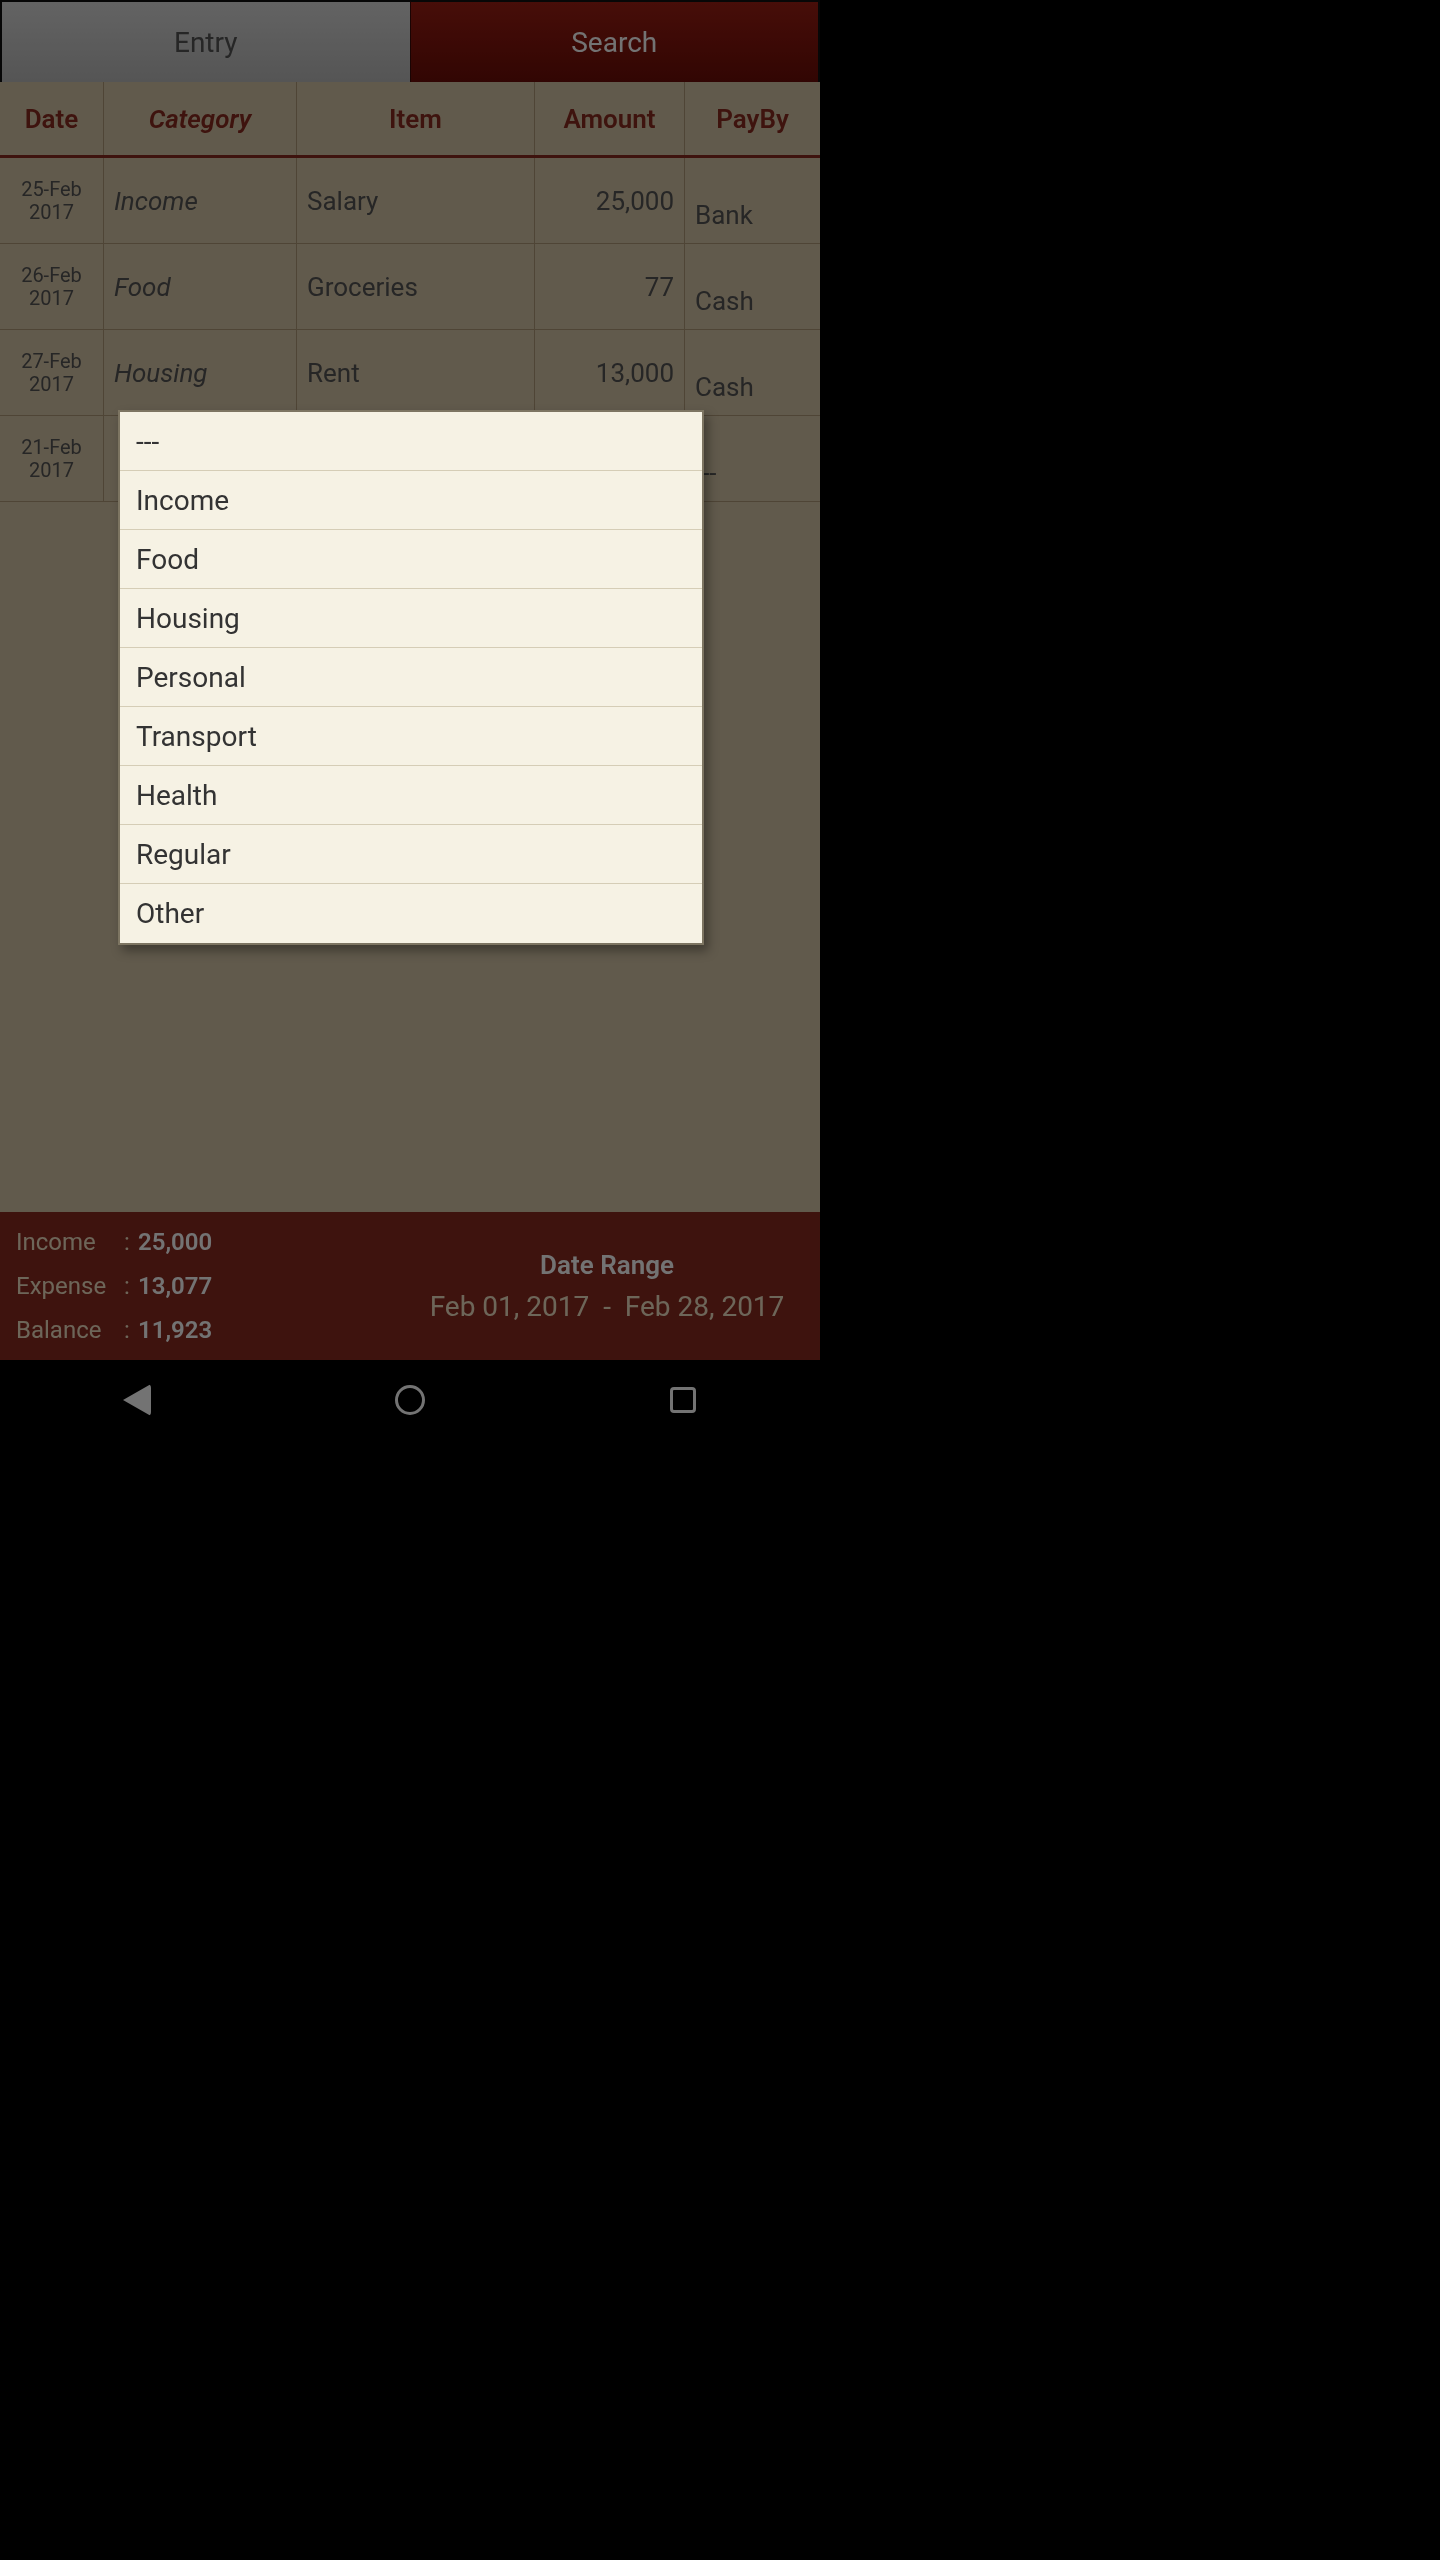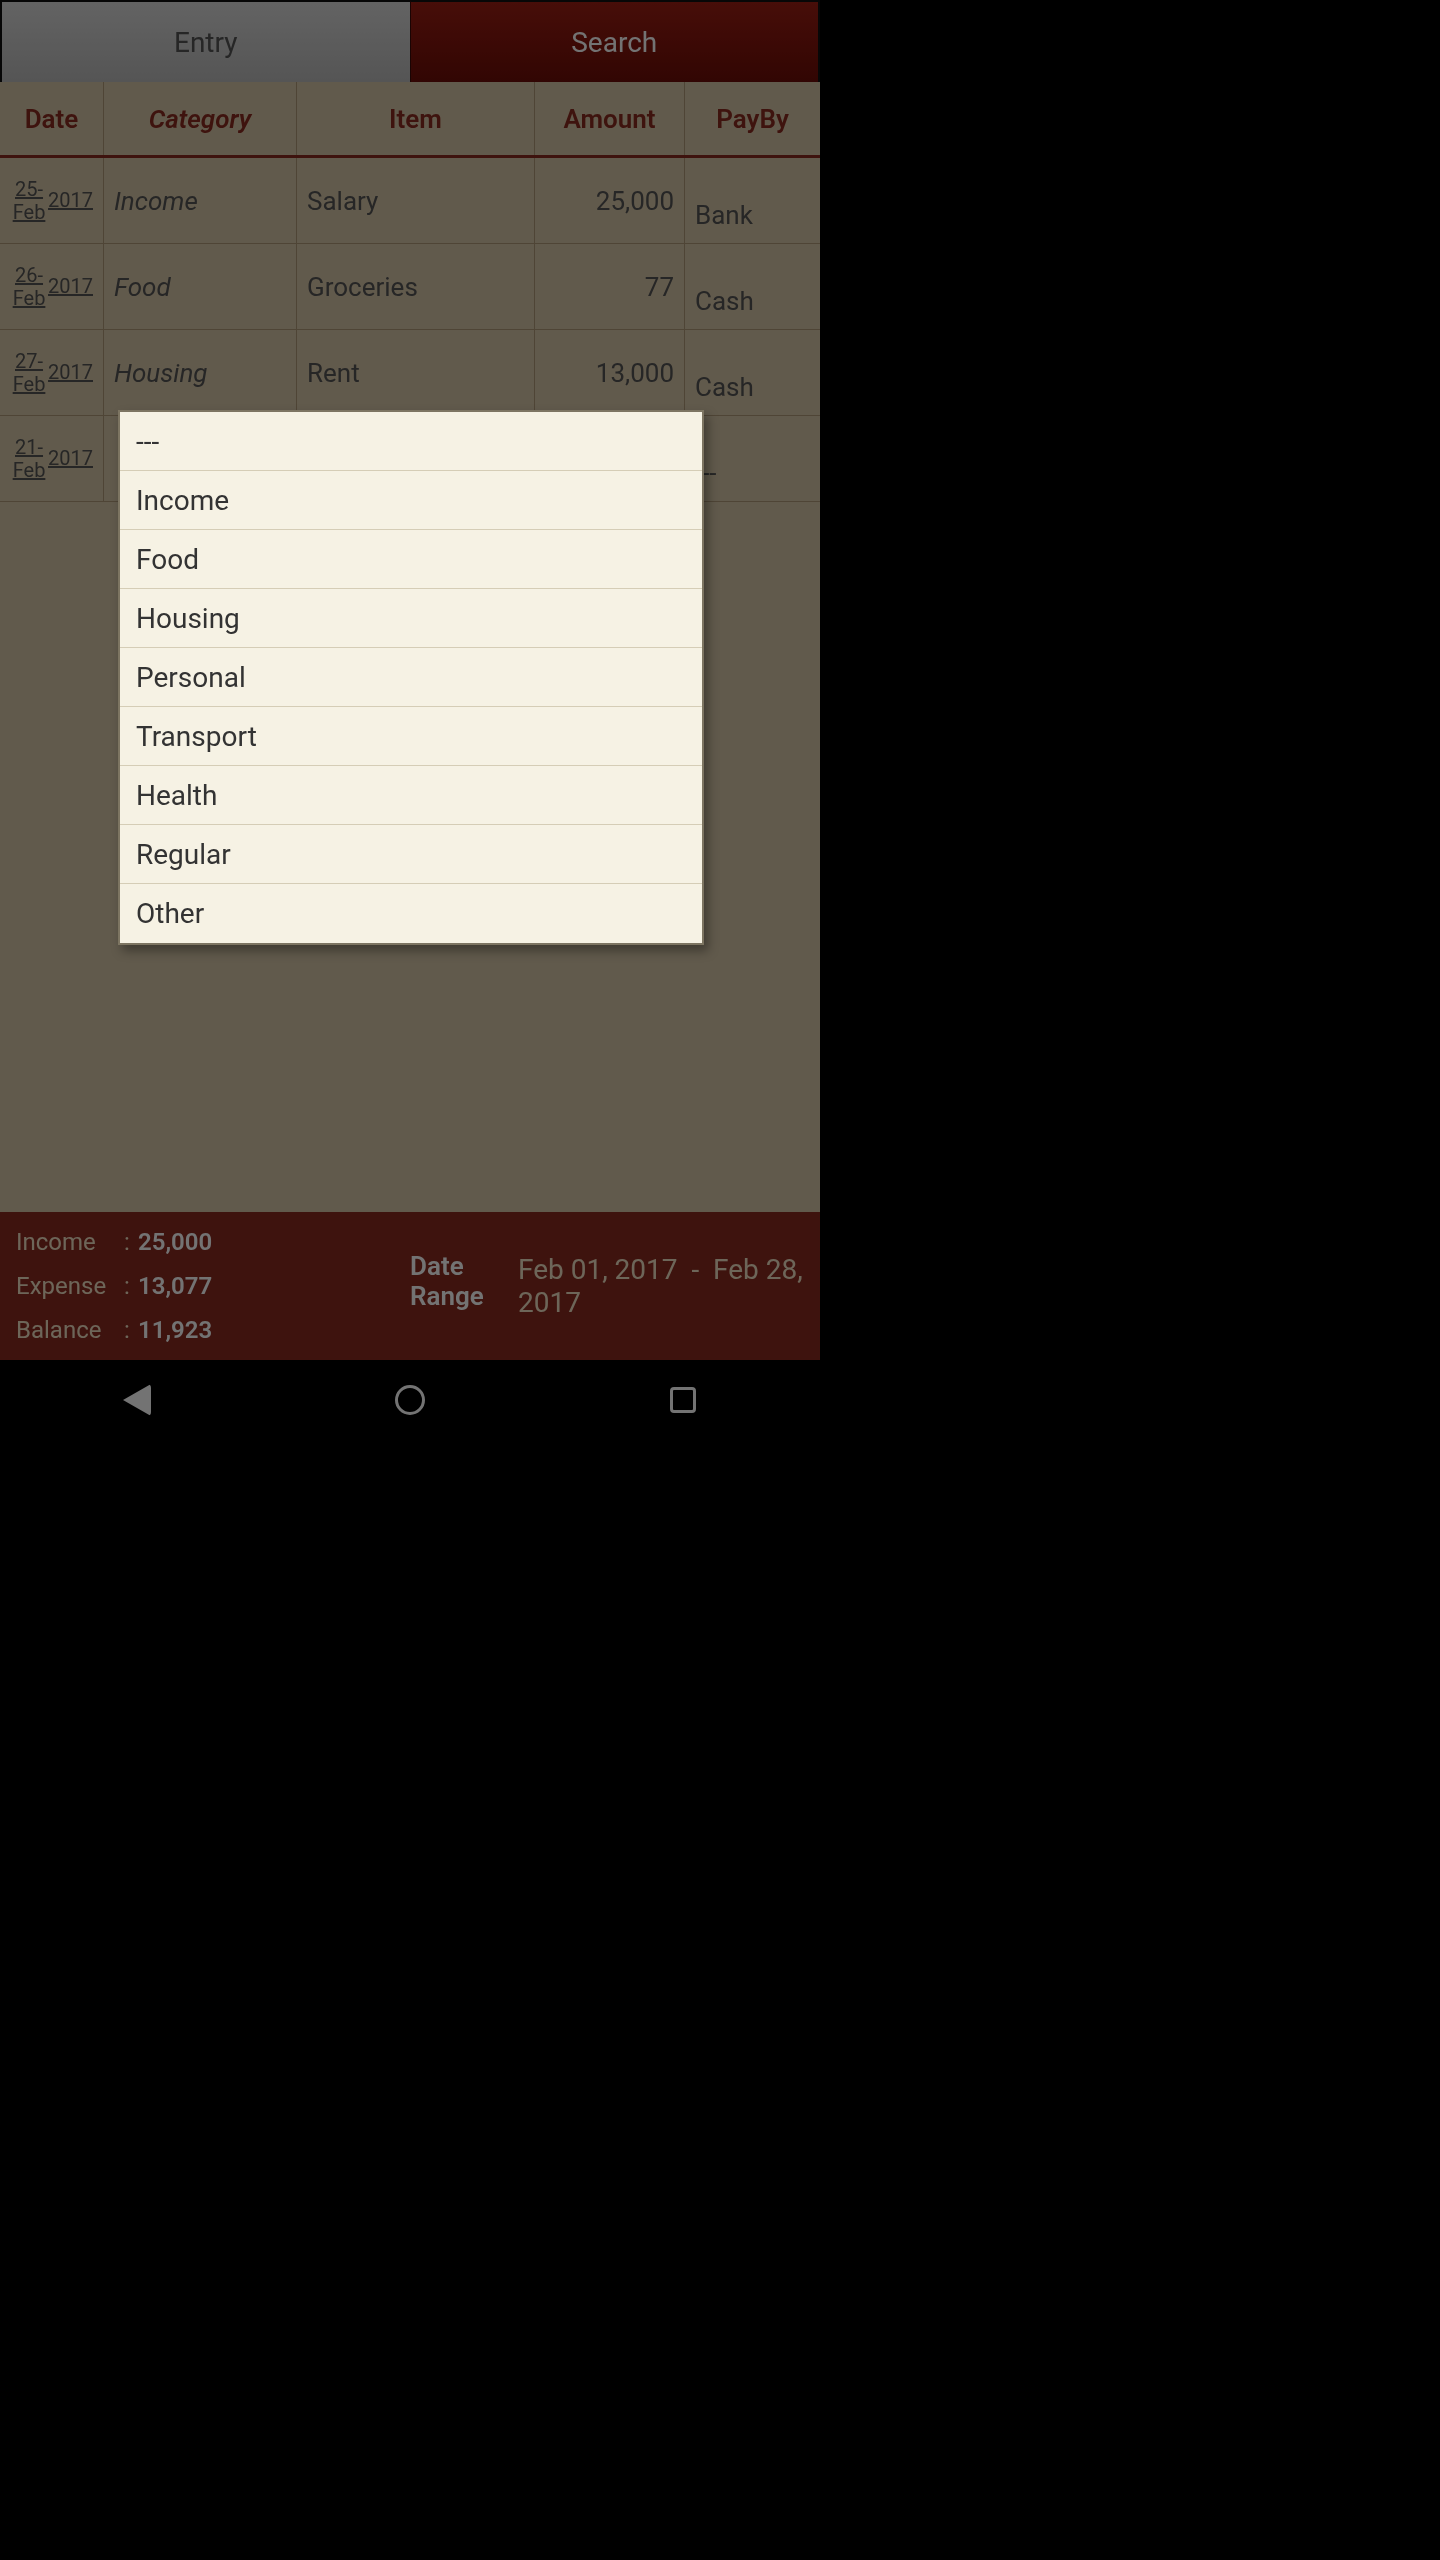--- a/index.html
+++ b/index.html
@@ -16,31 +16,31 @@
 .thead { display: flex; height: 76px; border-bottom: 3px solid #8a2b20; }
 .th { display: flex; align-items: center; justify-content: center; font-size: 26px; color: #8a2b20; font-weight: 600; border-right: 1px solid #b09a78; }
 .col-date { width: 104px; }
 .col-cat { width: 193px; font-style: italic; }
 .col-item { width: 238px; }
 .col-amt { width: 150px; }
 .col-pay { width: 135px; border-right: none; }
 
 .tr { display: flex; height: 86px; border-bottom: 1px solid #b09a78; }
 .td { display: flex; align-items: center; font-size: 26px; color: #555; border-right: 1px solid #b09a78; padding: 0 10px; }
-.td.col-date { font-size: 20px; flex-direction: row; justify-content: center; align-items: center; text-align: center; line-height: 1.15; text-decoration: underline; }
+.td.col-date { font-size: 20px; flex-direction: column; justify-content: center; align-items: center; text-align: center; line-height: 1.15; }
 .td.col-amt { justify-content: flex-end; }
 .td.col-pay { border-right: none; margin-top: 28px; }
 
 .footer { position: absolute; left: 0; right: 0; bottom: 80px; height: 148px; background: #8a2b20; color: #fff; display: flex; padding: 8px 16px; }
 .footer-left { flex: 1; display: flex; flex-direction: column; justify-content: space-around; font-size: 24px; }
 .footer-row { display: flex; }
 .f-label { width: 108px; color: #f2e2c6; }
 .f-sep-colon { width: 14px; color: #f2e2c6; }
 .f-val { color: #fff; font-weight: 600; }
-.footer-right { flex: 1; display: flex; align-items: center; justify-content: center; }
+.footer-right { flex: 1; display: flex; flex-direction: column; align-items: center; justify-content: center; }
 .dr-title { font-size: 26px; margin-bottom: 10px; color: #fff; font-weight: 600; }
 .dr-range { font-size: 28px; color: #f2e2c6; }
 
 .navbar { position: absolute; left: 0; right: 0; bottom: 0; height: 80px; background: #000; display: flex; align-items: center; justify-content: space-around; }
 .nav-icon { color: #fff; display: flex; align-items: center; justify-content: center; width: 44px; height: 44px; }
 .tri-back { width: 0; height: 0; border-top: 16px solid transparent; border-bottom: 16px solid transparent; border-right: 28px solid #fff; border-radius: 4px; }
 .circ { width: 30px; height: 30px; border: 3px solid #fff; border-radius: 50%; }
 .sq { width: 26px; height: 26px; border: 3px solid #fff; border-radius: 4px; }
 
 .scrim { position: absolute; inset: 0; background: rgba(0,0,0,0.55); }

